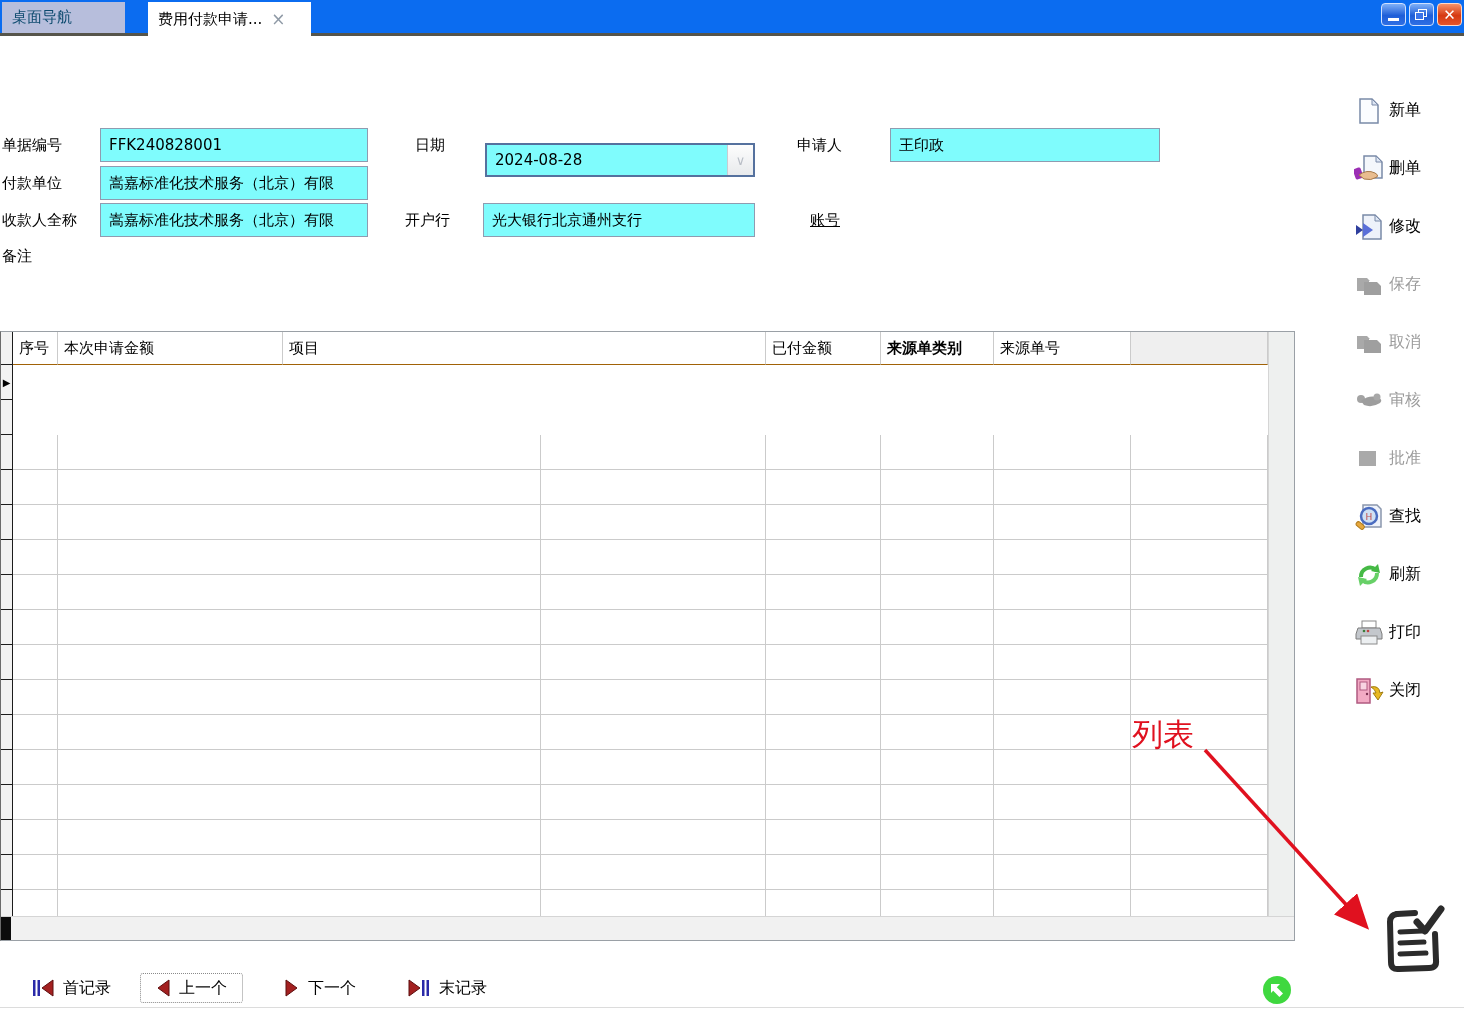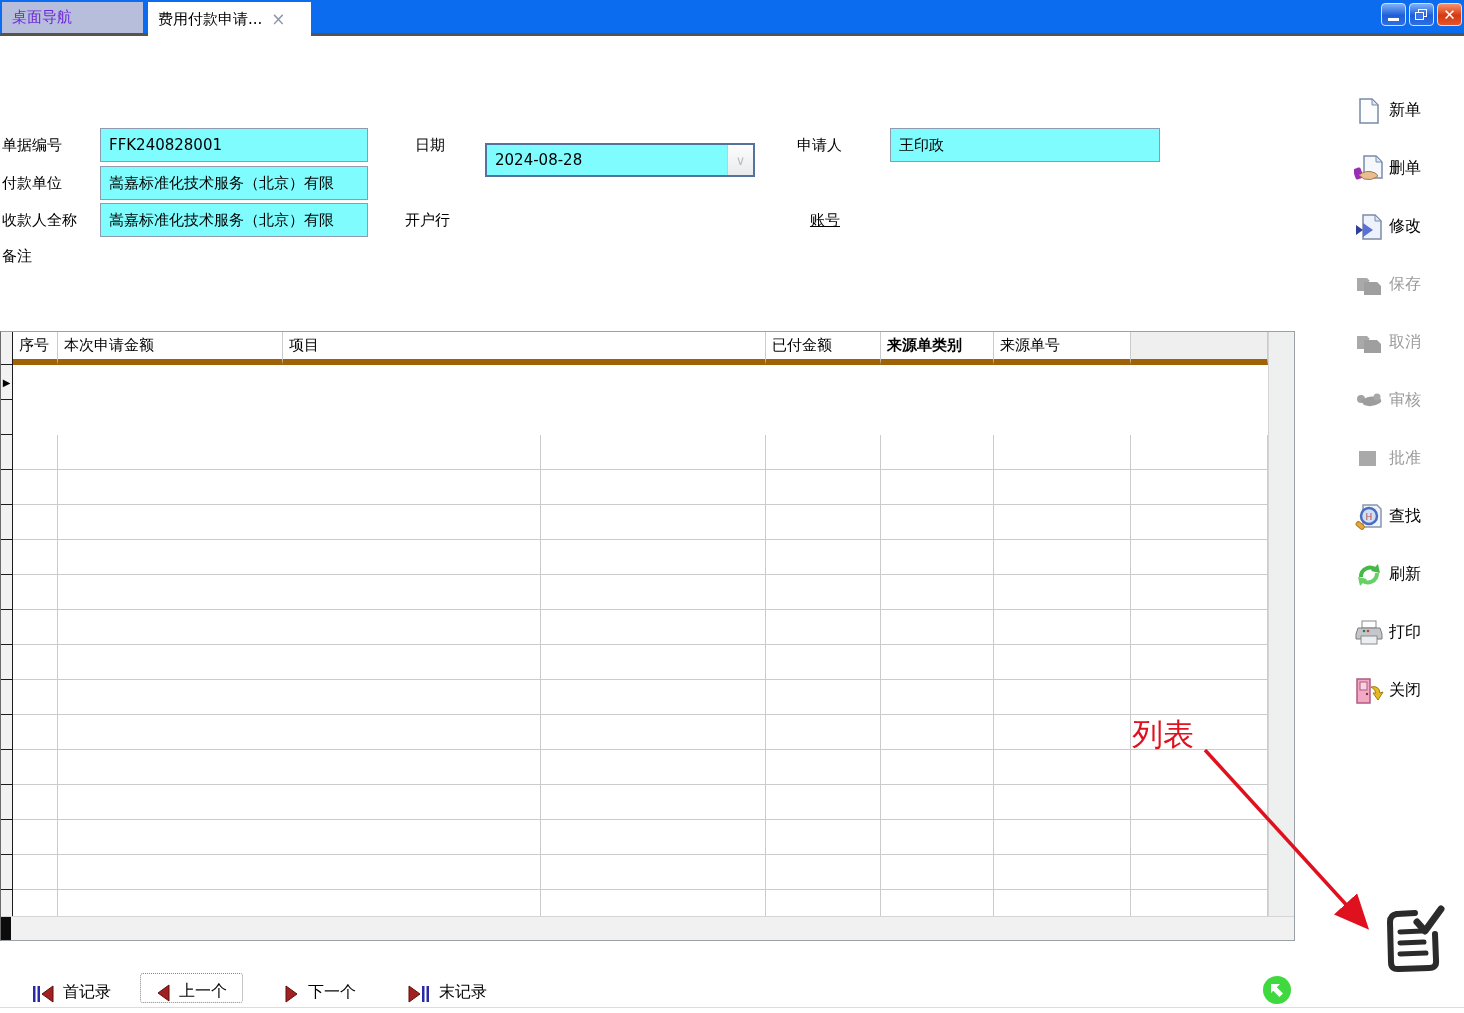--- a/index.html
+++ b/index.html
@@ -2,21 +2,21 @@
 <html><head>
 <meta charset="utf-8">
 <style>
   * { margin:0; padding:0; box-sizing:border-box; }
   body { background:#d0d0d0; font-family:"DejaVu Sans","Liberation Sans",sans-serif; }
   .screen { position:relative; width:1464px; height:1013px; background:#ffffff; overflow:hidden; }
 
   
   .tabbar { position:absolute; left:0; top:0; width:1464px; height:36px; background:#0b6cf0; border-bottom:3px solid #56554b; }
   .tab { position:absolute; top:2px; height:31px; font-size:15px; display:flex; align-items:center; padding:0 10px; white-space:nowrap; }
-  .tab-inactive { left:2px; width:141px; background:#b7bedc; color:#6d28d9; }
+  .tab-inactive { left:2px; width:123px; background:#b7bedc; color:#0c4a6e; }
   .tab-active { left:148px; width:163px; background:#ffffff; color:#000; z-index:2; height:34px; }
   .tab-close { margin-left:9px; color:#8f9aa6; font-size:17px; line-height:1; }
   .winbtns { position:absolute; right:2px; top:3px; display:flex; gap:3px; z-index:3; }
   .winbtn { width:25px; height:23px; border-radius:4px; border:1px solid #cfe0ff; background:linear-gradient(#7fb0f8,#1e5ed8 55%,#2f6fe4); color:#fff; display:flex; align-items:center; justify-content:center; font-size:13px; }
   .winbtn.close { background:linear-gradient(#f5926a,#d63a12 55%,#e4542a); border-color:#ffd9c8; font-weight:bold; font-size:15px; }
   .minbar { width:11px; height:3px; background:#fff; margin-top:10px; }
   .restore-glyph { position:relative; width:13px; height:12px; }
   .restore-glyph span { position:absolute; width:9px; height:8px; border:1.5px solid #fff; background:transparent; }
   .restore-glyph .r1 { left:3px; top:0; }
   .restore-glyph .r2 { left:0; top:3px; background:#3b74e8; }
@@ -27,34 +27,34 @@
          display:flex; align-items:center; padding:0 8px; white-space:nowrap; overflow:hidden; }
   .combo { border:2px solid #55719e; padding-right:28px; }
   .combo-btn { position:absolute; right:0; top:0; bottom:0; width:26px; background:linear-gradient(#fdfdfd,#e8eaec); border-left:1px solid #c8ccd2; display:flex; align-items:center; justify-content:center; color:#b9bec6; font-size:13px; }
 
   
   .grid { position:absolute; left:0; top:331px; width:1295px; height:610px; border:1px solid #9aa0a6; border-left:1px solid #6b6b6b; background:#fff; overflow:hidden; }
   .grid-rows { position:absolute; left:0; top:0; width:1268px; bottom:24px; overflow:hidden; }
   .grow { display:flex; }
   .cell { border-right:1px solid #cbcbcb; border-bottom:1px solid #cbcbcb; padding:0 6px; font-size:15px; display:flex; align-items:center; white-space:nowrap; overflow:hidden; }
   .rowhead { background:#f2f2f2; border-right:1px solid #1c1c1c; border-bottom:1px solid #1c1c1c; padding:0; display:flex; align-items:center; justify-content:center; font-size:10px; color:#000; }
-  .hdr .cell { border-bottom:6px solid #a16207; font-size:15px; }
+  .hdr .cell { border-bottom:1px solid #a16207; font-size:15px; }
   .vscroll { position:absolute; right:0; top:0; bottom:24px; width:26px; background:#eef0ef; border-left:1px solid #d5d5d5; }
   .hscroll { position:absolute; left:0; right:0; bottom:0; height:24px; background:#f1f1f1; border-top:1px solid #d5d5d5; }
   .corner-block { position:absolute; left:0; bottom:0; width:10px; height:23px; background:#0c0c0c; }
 
   
   .toolbar { position:absolute; left:1354px; top:95px; width:106px; display:flex; flex-direction:column; gap:27px; }
   .tbi { display:flex; align-items:center; gap:5px; height:31px; cursor:default; }
   .tbi .ticon { width:30px; height:30px; flex:0 0 30px; display:flex; align-items:center; justify-content:center; }
   .tbi .tlabel { font-size:16px; color:#000; white-space:nowrap; }
   .tbi.disabled .tlabel { color:#9b9b9b; }
 
   
-  .navitem { position:absolute; top:973px; height:30px; display:flex; align-items:flex-end; gap:9px; font-size:16px; color:#000; white-space:nowrap; }
+  .navitem { position:absolute; top:973px; height:30px; display:flex; align-items:center; gap:9px; font-size:16px; color:#000; white-space:nowrap; }
   .nav-focus { border:1px dotted #8a8a8a; border-radius:3px; padding:0 15px; }
   .bottom-line { position:absolute; left:0; top:1007px; width:1464px; height:1px; background:#dcdcdc; }
 
   
   .ann-label { position:absolute; left:1132px; top:714px; font-size:31px; color:#e0111f; font-weight:500; }
   .ann-arrow { position:absolute; left:1190px; top:738px; pointer-events:none; }
   .list-icon { position:absolute; left:1381px; top:904px; }
   .go-icon { position:absolute; left:1261px; top:974px; }
 </style>
 </head>
@@ -98,20 +98,21 @@
   <div class="fld" style="left:100px; top:128px; width:268px;">FFK240828001</div>
   <div class="fld combo" style="left:485px; top:127px; width:270px;margin-top:16px;">
     <span>2024-08-28</span>
     <span class="combo-btn">
         <span>∨</span>
       </span>
   </div>
   <div class="fld" style="left:890px; top:128px; width:270px;">王印政</div>
   <div class="fld" style="left:100px; top:166px; width:268px;">嵩嘉标准化技术服务（北京）有限</div>
   <div class="fld" style="left:100px; top:203px; width:268px;">嵩嘉标准化技术服务（北京）有限</div>
+  <div class="fld" style="left:483px; top:203px; width:272px;">光大银行北京通州支行</div>
 
   <div class="grid">
     <div class="grid-rows" id="grid-rows">
         <div class="grow hdr" style="height: 33px;">
           <div class="rowhead" style="width: 12px; flex: 0 0 12px; height: 33px;"></div>
           <div class="cell" style="width: 45px; flex: 0 0 45px;">序号</div>
           <div class="cell" style="width: 225px; flex: 0 0 225px;">本次申请金额</div>
           <div class="cell" style="width: 483px; flex: 0 0 483px;">项目</div>
           <div class="cell" style="width: 115px; flex: 0 0 115px;">已付金额</div>
           <div class="cell" style="width: 113px; flex: 0 0 113px; font-weight: bold;">来源单类别</div>

